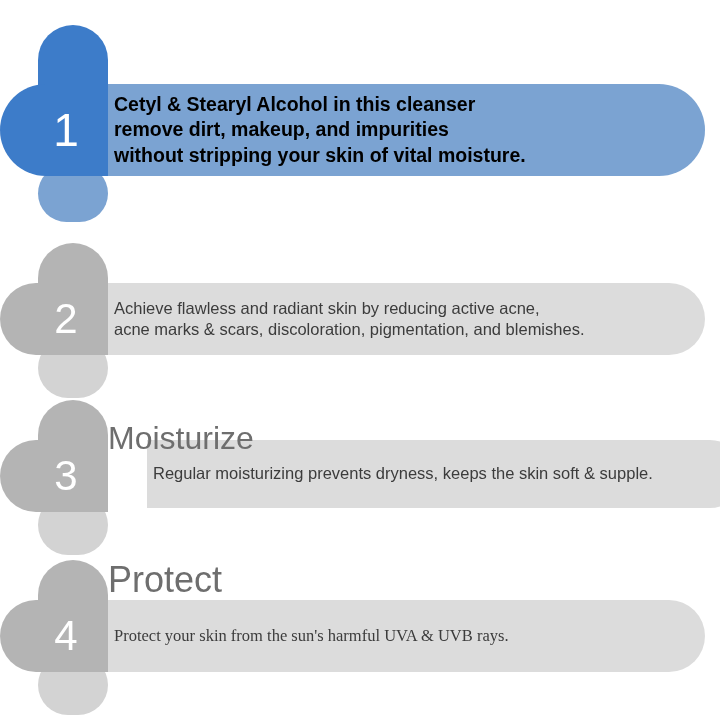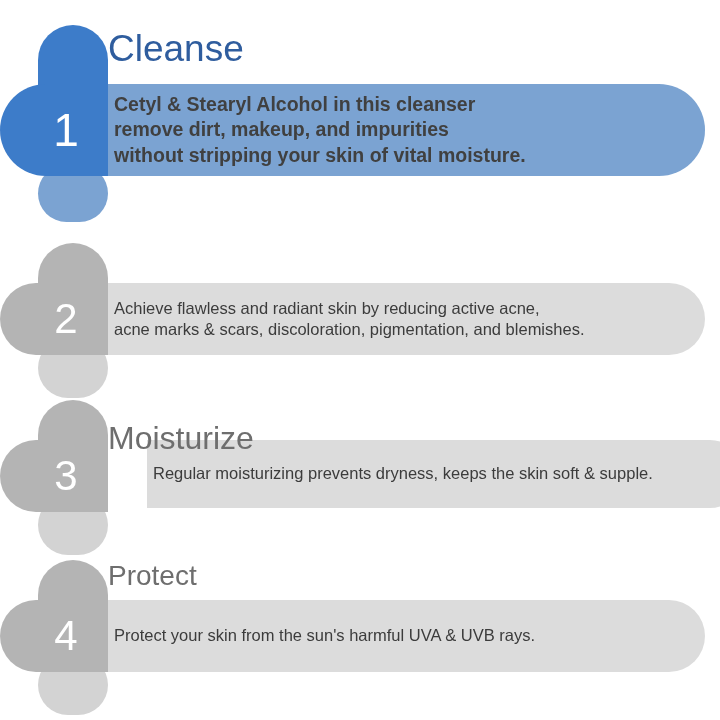--- a/index.html
+++ b/index.html
@@ -83,21 +83,21 @@
     white-space: pre-line;
   }
 
   
   #step-1 { top: 0; height: 235px; }
   #step-1 .pill-top    { top: 25px;  height: 150px; background: #3d7cc9; }
   #step-1 .pill-bottom { top: 165px; height: 57px;  background: #7ba3d2; left: 38px; width: 70px; position: absolute; }
   #step-1 .badge       { top: 84px;  height: 92px;  background: #3d7cc9; }
   #step-1 .title       { top: 30px;  color: #2f5d9e; }
   #step-1 .body-bar    { top: 84px;  height: 92px;  width: 597px; background: #7ba3d2; }
-  #step-1 .body-text   { color: #404040; font-size: 19.5px; font-weight: 700; }
+  #step-1 .body-text   { color: #000000; font-size: 19.5px; font-weight: 700; }
 
   
   #step-2 { top: 235px; height: 160px; }
   #step-2 .pill-top    { top: 8px;   height: 108px; background: #b4b4b4; }
   #step-2 .pill-bottom { top: 103px; height: 60px;  background: #d3d3d3; left: 38px; width: 70px; position: absolute; }
   #step-2 .badge       { top: 48px;  height: 72px;  background: #b4b4b4; }
   #step-2 .badge-number{ font-size: 42px; }
   #step-2 .title       { top: 10px;  color: #6e6e6e; font-size: 32px; }
   #step-2 .body-bar    { top: 48px;  height: 72px;  width: 597px; background: #dcdcdc; }
   #step-2 .body-text   { color: #3c3c3c; font-size: 16.5px; font-weight: 400; }
@@ -111,41 +111,40 @@
   #step-3 .title       { top: 10px;  color: #6e6e6e; font-size: 32px; margin-top: 20px; }
   #step-3 .body-bar    { top: 48px;  height: 68px;  width: 597px; background: #dcdcdc; margin-left: 39px; }
   #step-3 .body-text   { color: #3c3c3c; font-size: 16.5px; font-weight: 400; }
 
   
   #step-4 { top: 552px; height: 168px; }
   #step-4 .pill-top    { top: 8px;   height: 108px; background: #b4b4b4; }
   #step-4 .pill-bottom { top: 103px; height: 60px;  background: #d3d3d3; left: 38px; width: 70px; position: absolute; }
   #step-4 .badge       { top: 48px;  height: 72px;  background: #b4b4b4; }
   #step-4 .badge-number{ font-size: 42px; }
-  #step-4 .title       { top: 10px;  color: #6e6e6e; font-size: 28px; }
-  #step-4 .body-bar    { top: 48px;  height: 72px;  width: 597px; background: #dcdcdc; }
+  #step-4 .title       { top: 10px;  color: #6e6e6e; font-size: 36px; }
+  #step-4 .body-bar    { top: 48px;  height: 72px;  width: 597px; background: #dcdcdc; font-family: Liberation Serif, serif; }
   #step-4 .body-text   { color: #3c3c3c; font-size: 16.5px; font-weight: 400; }
 </style>
 </head>
 <body>
 
 <div id="infographic">
 
   <div class="step" id="step-1">
     <div class="pill pill-bottom"></div>
     <div class="pill pill-top"></div>
     <div class="body-bar">
       <div class="body-text">Cetyl &amp; Stearyl Alcohol in this cleanser
 remove dirt, makeup, and impurities
 without stripping your skin of vital moisture.</div>
     </div>
     <div class="badge">
       <span class="badge-number">1</span>
     </div>
-    <div class="title">Cleanse</div>
   </div>
 
   <div class="step" id="step-2">
     <div class="pill pill-bottom"></div>
     <div class="pill pill-top"></div>
     <div class="body-bar">
       <div class="body-text">Achieve flawless and radiant skin by reducing active acne,
 acne marks &amp; scars, discoloration, pigmentation, and blemishes.</div>
     </div>
     <div class="badge">

